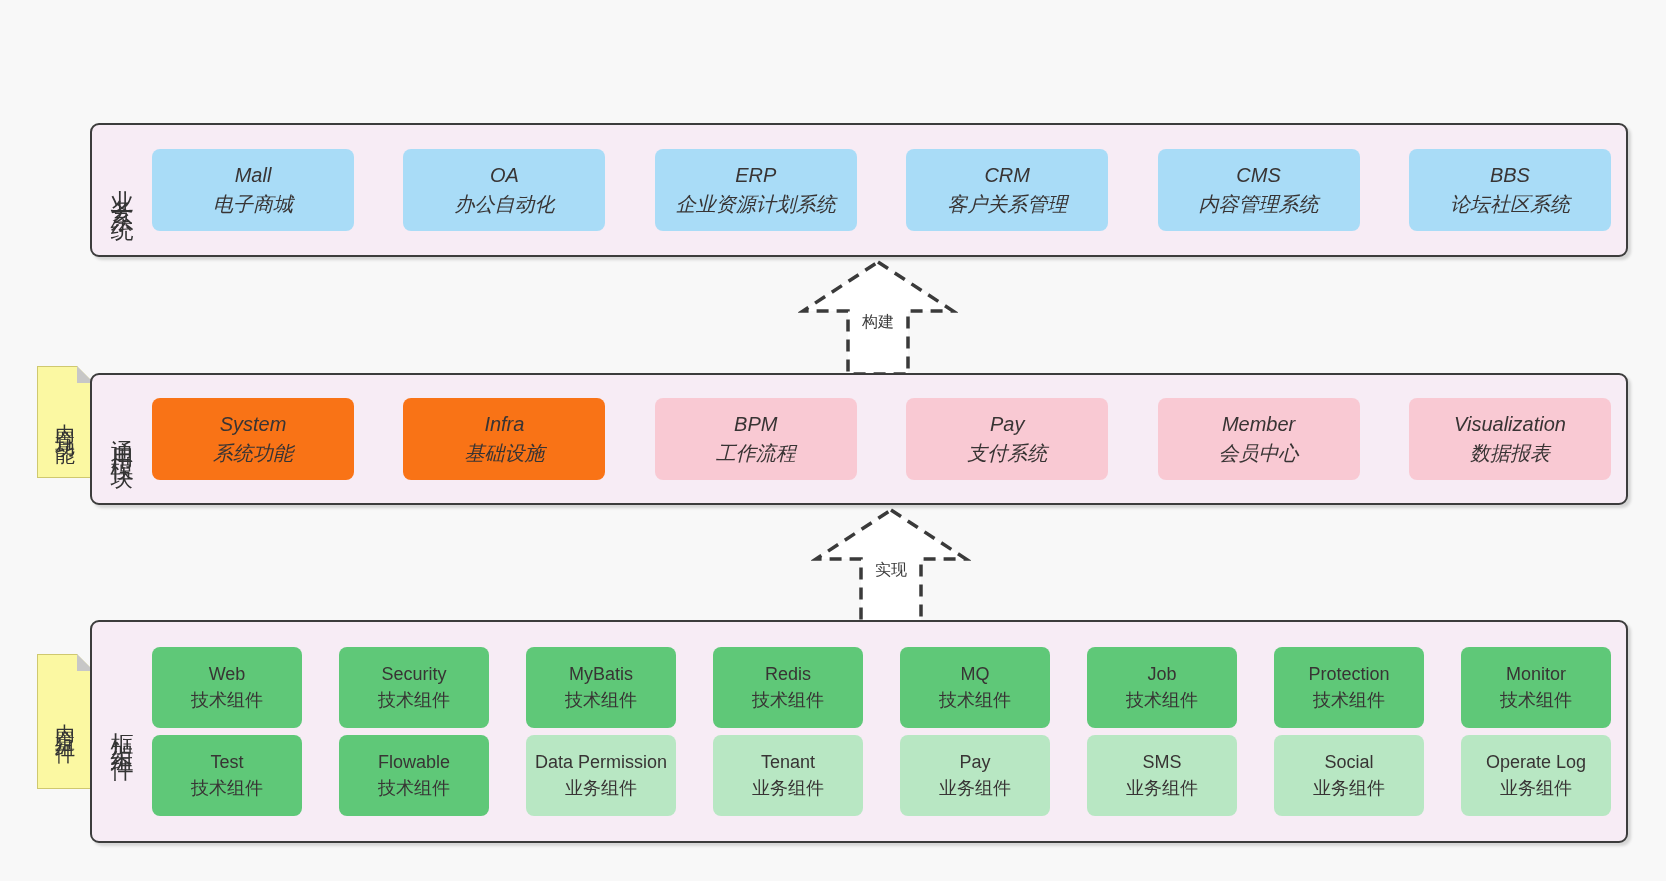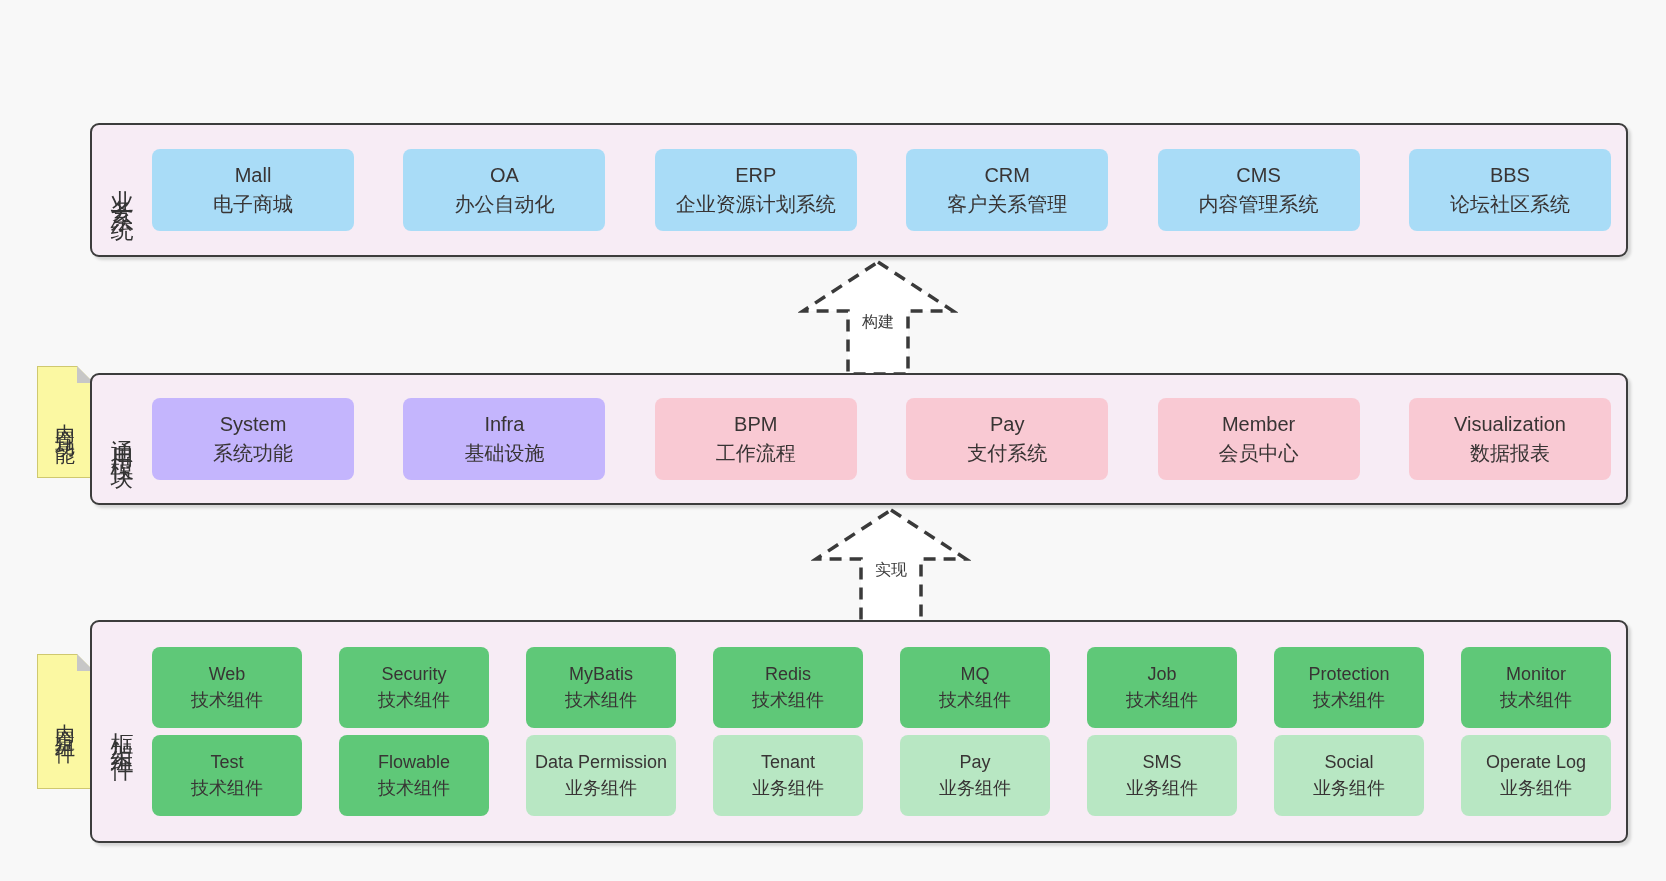--- a/index.html
+++ b/index.html
@@ -22,36 +22,37 @@
   .side-label{
     width:60px;flex:0 0 60px;display:flex;align-items:center;justify-content:center;
   }
   .side-label span{
     writing-mode:vertical-rl;text-orientation:upright;
     font-size:23px;letter-spacing:9px;color:#333;line-height:1;
   }
   .boxes{
     flex:1;display:flex;align-items:center;justify-content:space-between;
     padding:0 15px 0 0;
+    font-style:italic;
   }
   .rows{
     flex:1;display:flex;flex-direction:column;justify-content:center;
     gap:7px;padding-right:15px;
   }
   .row{display:flex;justify-content:space-between;}
   
   .box{
     border-radius:8px;display:flex;flex-direction:column;align-items:center;
     justify-content:center;text-align:center;line-height:1.45;color:#383434;
   }
   .box .en,.box .zh{width:100%;}
   .section.top .box,.section.mid .box{width:202px;height:82px;font-size:20px;}
   .section.bottom .box{width:150px;height:81px;font-size:18px;line-height:1.4;padding:0 6px;box-sizing:border-box;}
   .box.blue{background:#a9dcf7;}
-  .box.red{background:#c4b5fd;}
+  .box.red{background:#f97316;}
   .box.pink{background:#f9c9d3;}
   .box.green{background:#5fc878;}
   .box.lightgreen{background:#b8e7c3;text-align:center;}
   
   .note{
     position:absolute;left:37px;width:57px;box-sizing:border-box;
     background:#fbf8a2;border:1px solid #cfc86f;z-index:1;
     display:flex;align-items:center;justify-content:center;
     clip-path:polygon(0 0,calc(100% - 17px) 0,100% 17px,100% 100%,0 100%);
   }

